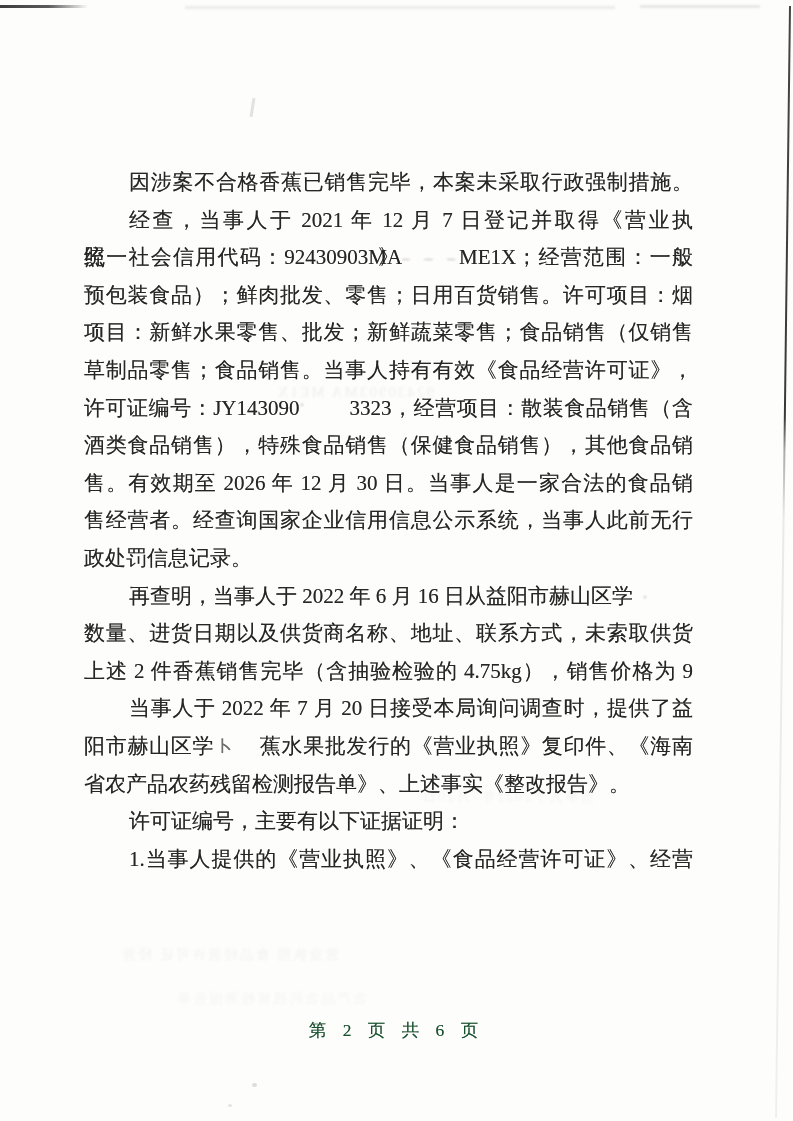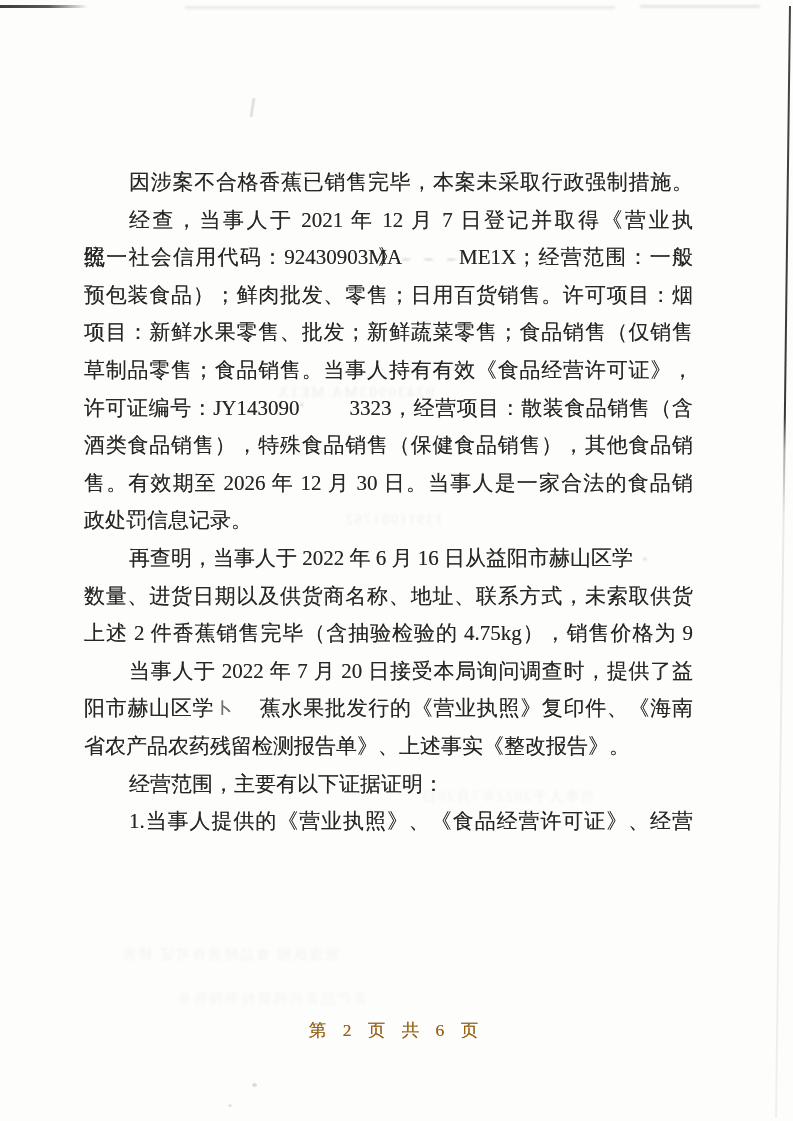--- a/index.html
+++ b/index.html
@@ -97,21 +97,21 @@
     font-size: 19px;
   }
 
   
   .page-footer {
     position: absolute;
     left: 0; width: 793px; top: 1018px;
     text-align: center;
     font-size: 17.5px;
     letter-spacing: 6px;
-    color: #a16207;
+    color: #14532d;
     text-shadow: 0 0 0.4px rgba(40,40,40,0.5);
   }
 </style>
 </head>
 <body>
 
 <div class="scan-page">
 
   <div class="top-edge-line"></div>
   <div class="top-smudge"></div>
@@ -132,25 +132,26 @@
   <div class="text-column">
       <div class="line indent full"><span>因涉案不合格香蕉已销售完毕，本案未采取行政强制措施。</span></div>
       <div class="line indent full"><span>经查，当事人于 2021 年 12 月 7 日登记并取得《营业执照》，</span></div>
       <div class="line full"><span>统一社会信用代码：92430903MA</span><span class="redact faint" style="width: 57px;">– – –</span><span>ME1X；经营范围：一般</span></div>
       <div class="line full"><span>预包装食品）；鲜肉批发、零售；日用百货销售。许可项目：烟</span></div>
       <div class="line full"><span>项目：新鲜水果零售、批发；新鲜蔬菜零售；食品销售（仅销售</span></div>
       <div class="line full"><span>草制品零售；食品销售。当事人持有有效《食品经营许可证》，</span></div>
       <div class="line full"><span>许可证编号：JY143090</span><span class="redact faint" style="width: 50px;">ˈ</span><span>3323，经营项目：散装食品销售（含</span></div>
       <div class="line full"><span>酒类食品销售），特殊食品销售（保健食品销售），其他食品销</span></div>
       <div class="line full"><span>售。有效期至 2026 年 12 月 30 日。当事人是一家合法的食品销</span></div>
+      <div class="line full"><span>售经营者。经查询国家企业信用信息公示系统，当事人此前无行</span></div>
       <div class="line"><span>政处罚信息记录。</span></div>
       <div class="line indent"><span>再查明，当事人于 2022 年 6 月 16 日从益阳市赫山区学</span><span class="redact faint" style="width: 28px;">·</span></div>
       <div class="line full"><span>数量、进货日期以及供货商名称、地址、联系方式，未索取供货</span></div>
       <div class="line full"><span>上述 2 件香蕉销售完毕（含抽验检验的 4.75kg），销售价格为 9</span></div>
       <div class="line indent full"><span>当事人于 2022 年 7 月 20 日接受本局询问调查时，提供了益</span></div>
       <div class="line full"><span>阳市赫山区学</span><span class="redact dark" style="width: 45px;">卜</span><span>蕉水果批发行的《营业执照》复印件、《海南</span></div>
       <div class="line"><span>省农产品农药残留检测报告单》、上述事实《整改报告》。</span></div>
-      <div class="line indent"><span>经营范围，主要有以下证据证明：</span></div>
+      <div class="line indent"><span>许可证编号，主要有以下证据证明：</span></div>
       <div class="line indent full"><span>1.当事人提供的《营业执照》、《食品经营许可证》、经营</span></div>
     </div>
 
   <div class="page-footer">第 2 页 共 6 页</div>
 </div>
 
 </body></html>

